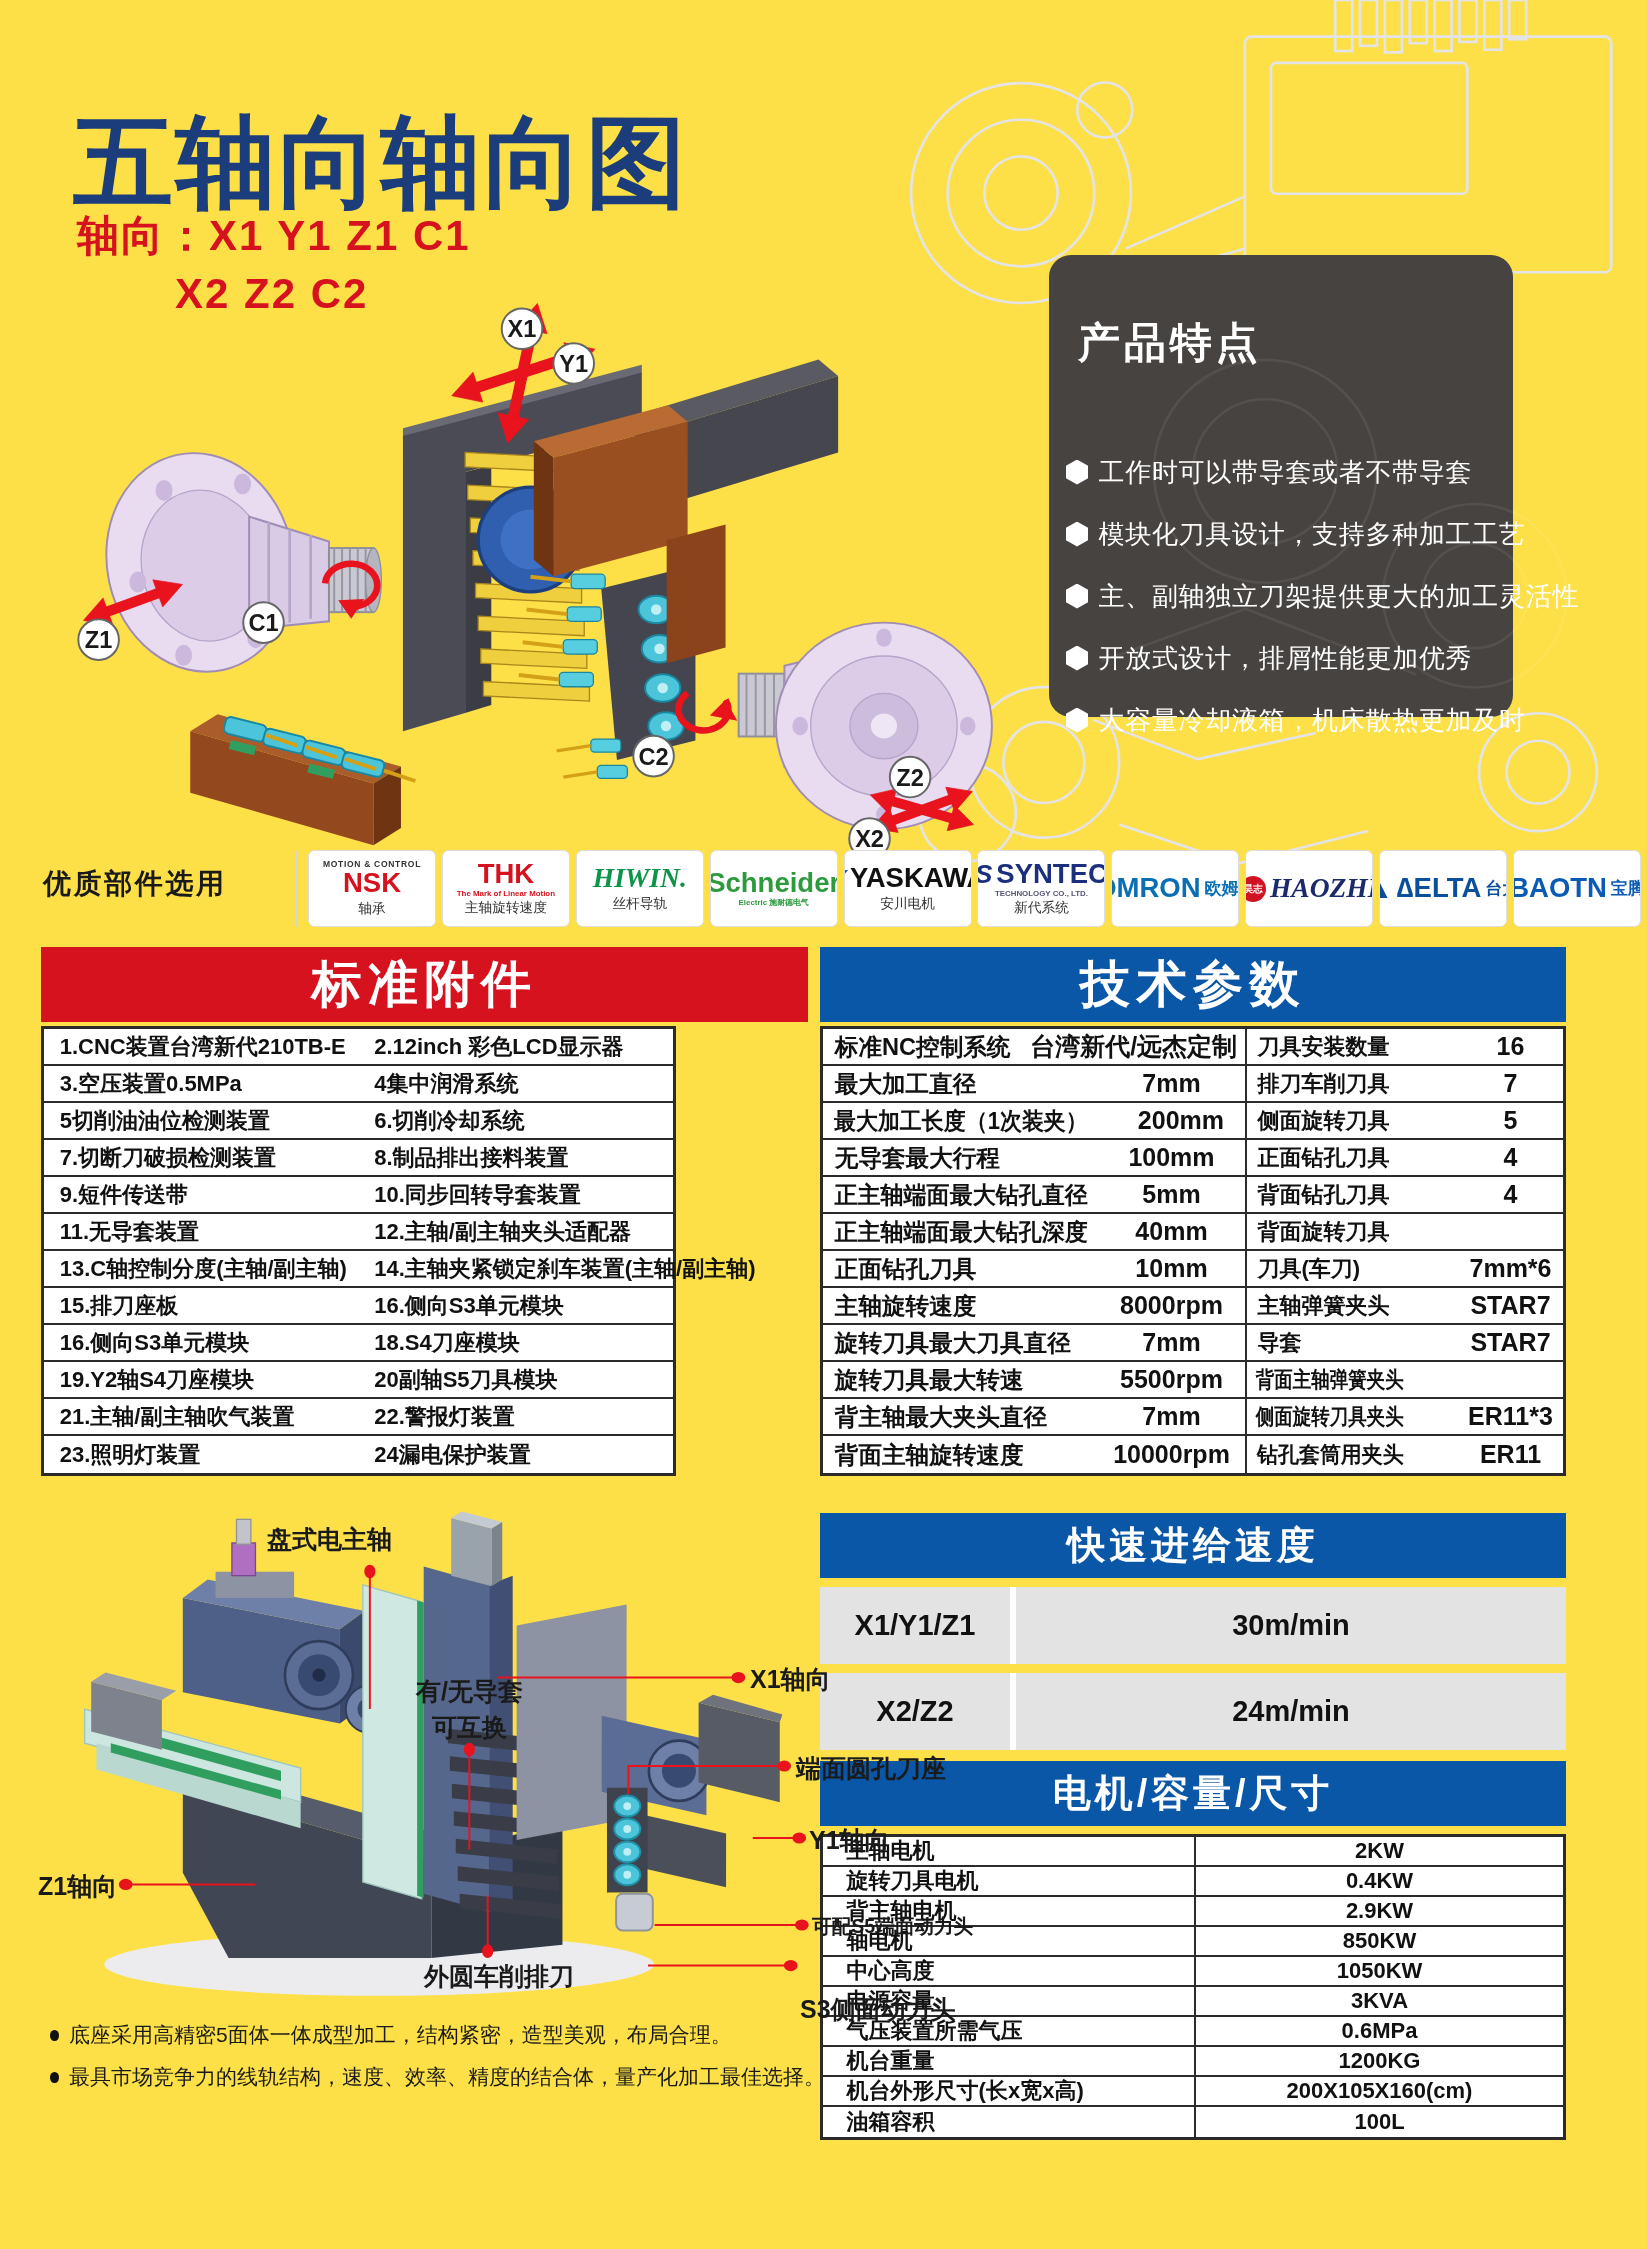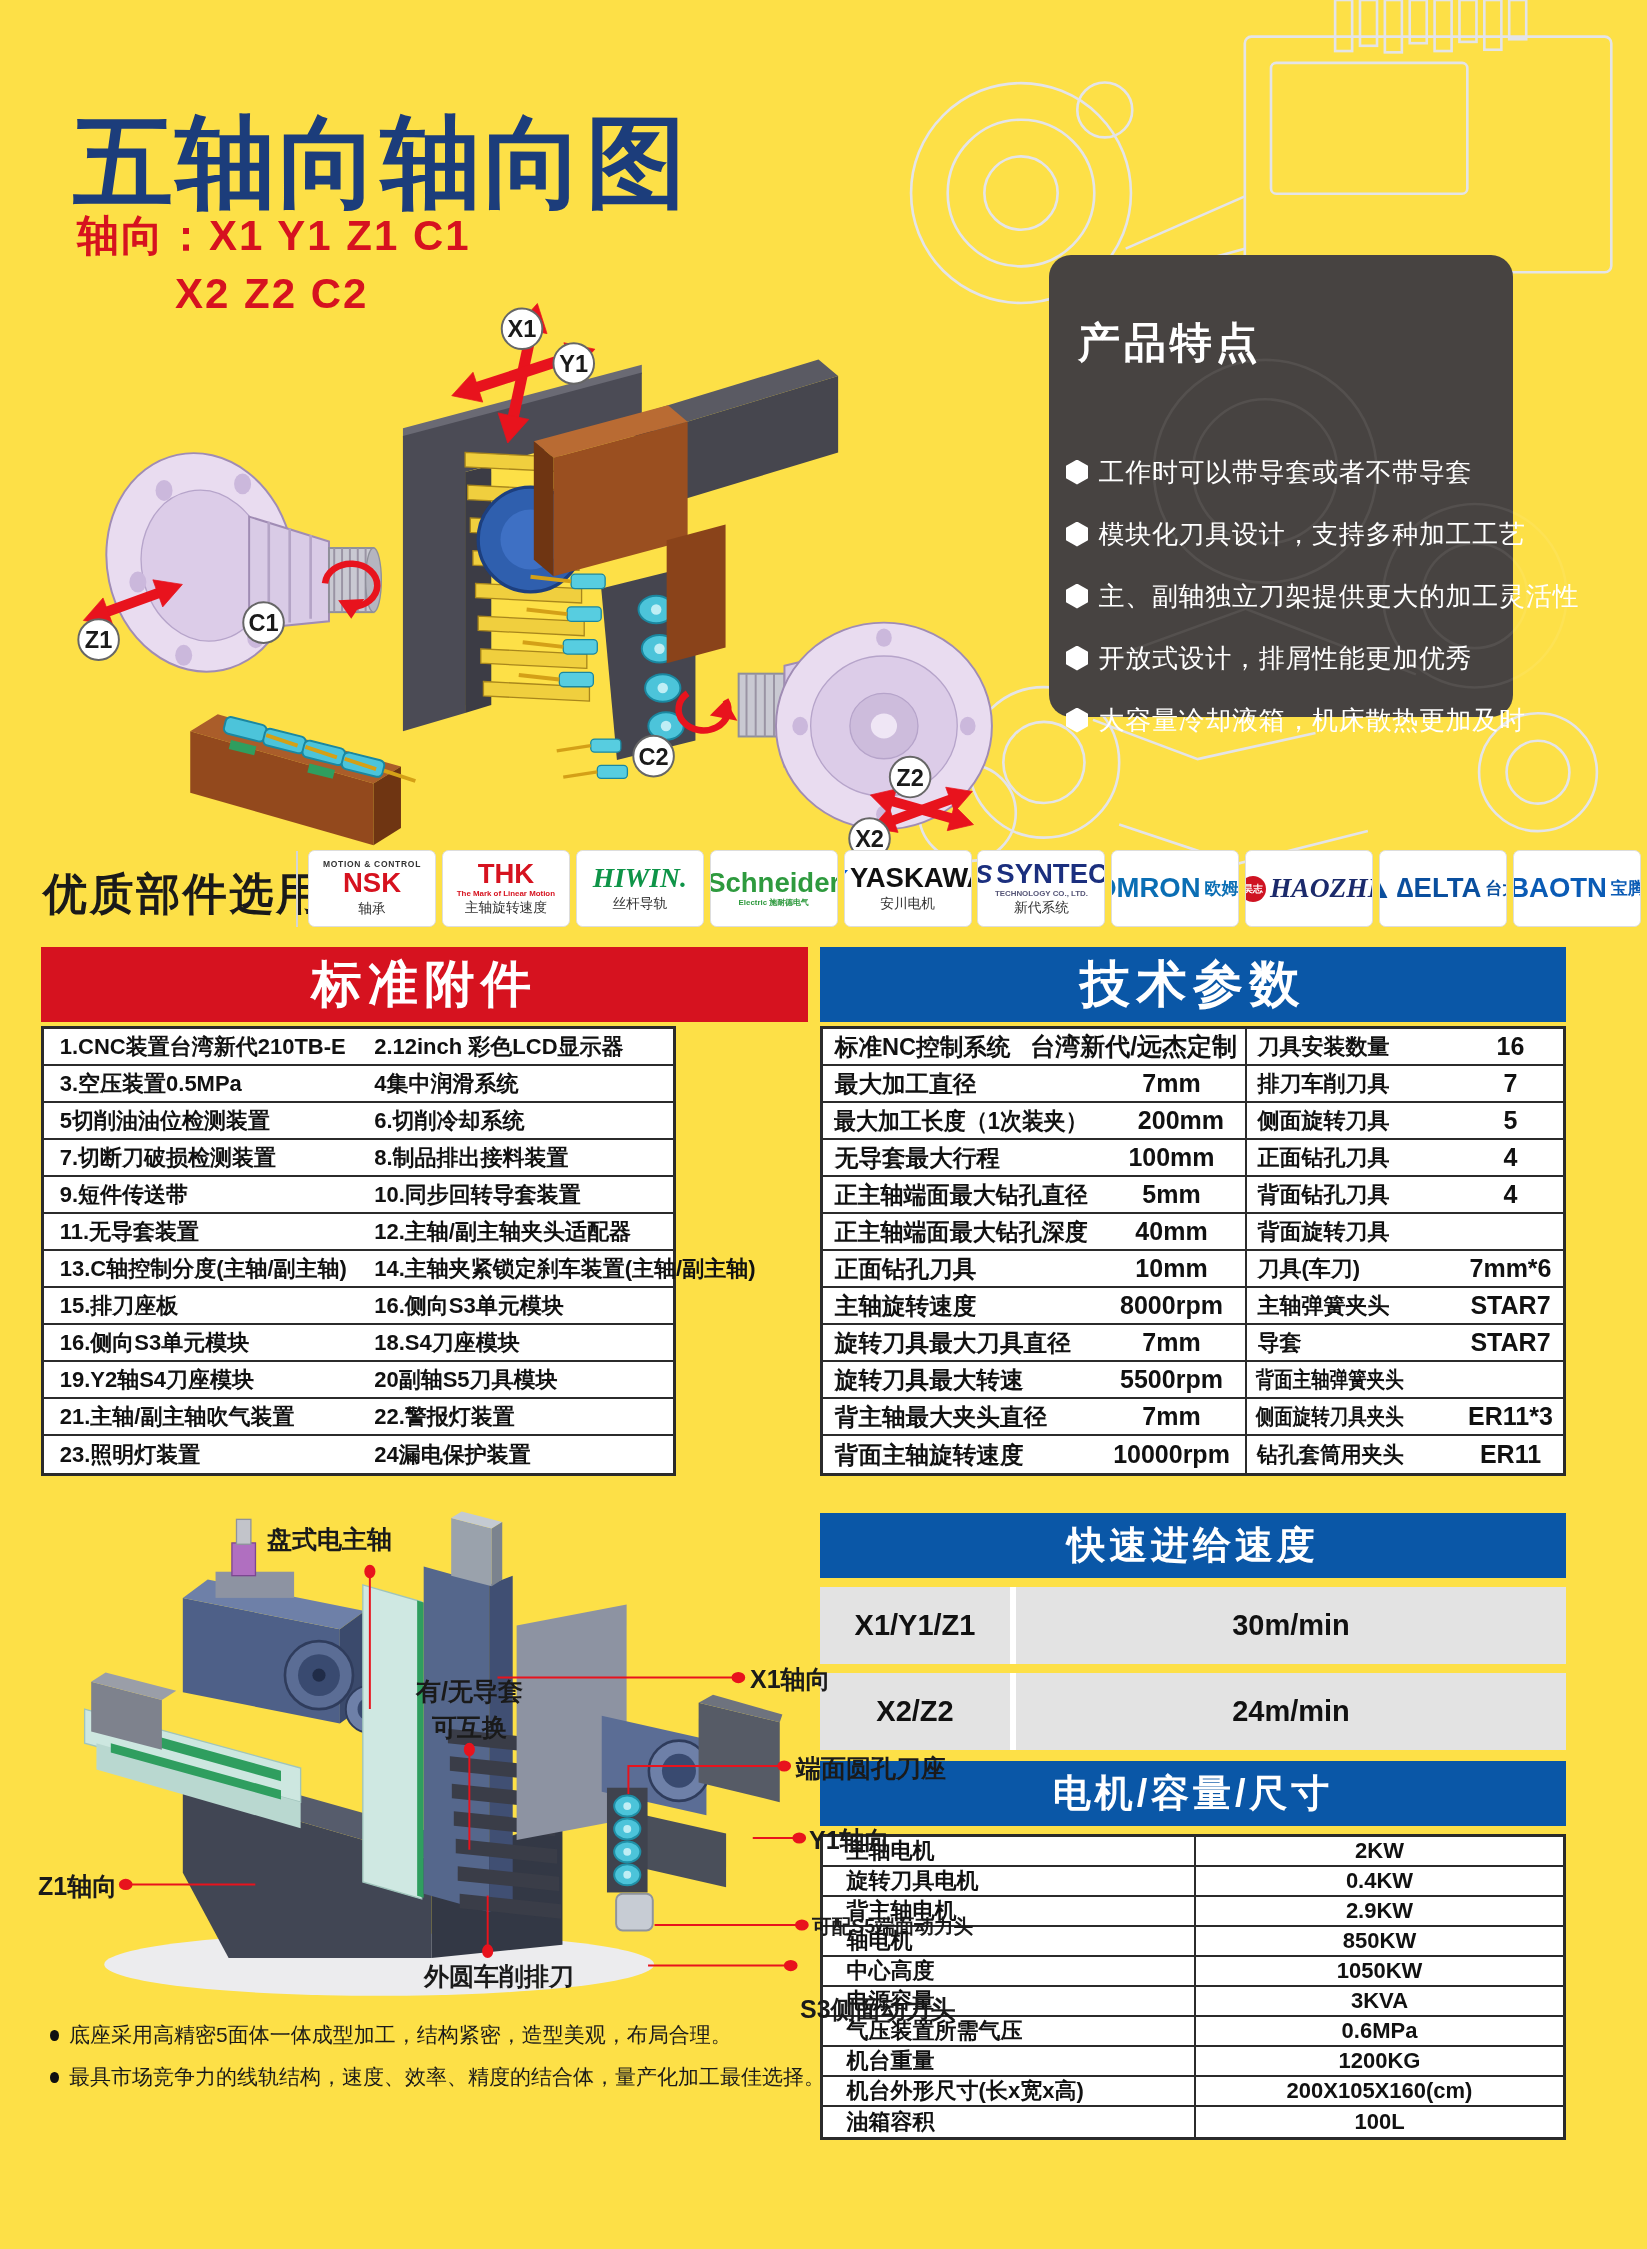--- a/index.html
+++ b/index.html
@@ -29,21 +29,21 @@
   .features{left:1049px;top:255px;width:464px;height:462px;background:var(--panel);border-radius:22px;z-index:2;}
   .features-deco{left:0;top:0;width:568px;height:462px;border-radius:22px;overflow:hidden;}
   .features-title{left:29px;top:60px;font-size:42px;font-weight:700;color:#fff;letter-spacing:3.9px;}
   .feat-list{left:17px;top:186px;width:537px;}
   .feat-item{display:flex;align-items:center;height:62px;}
   .hex{width:22px;height:25px;background:#fff;margin:0 10.5px 0 0;flex:none;
        clip-path:polygon(50% 0,100% 25%,100% 75%,50% 100%,0 75%,0 25%);}
   .feat-text{color:#fff;font-size:26px;font-weight:500;letter-spacing:0.7px;white-space:nowrap;}
 
   
-  .brand-label{left:43px;top:865px;font-size:44px;font-weight:700;color:#1a1a1a;letter-spacing:2.6px;z-index:2;}
+  .brand-label{left:43px;top:865px;font-size:28px;font-weight:700;color:#1a1a1a;letter-spacing:2.6px;z-index:2;}
   .brand-divider{left:296px;top:851px;width:2px;height:76px;background:#d5d5d5;z-index:2;}
   .logo-strip{left:308px;top:850px;width:1335px;height:77px;display:flex;gap:5.9px;z-index:2;}
   .logo-card{flex:none;width:128px;height:77px;background:#fff;border:1.3px solid #ddd;border-radius:6.5px;
              display:flex;flex-direction:column;align-items:center;justify-content:center;overflow:hidden;}
   .logo-top{font-size:8.5px;color:#333;font-weight:700;letter-spacing:0.7px;}
   .logo-row{display:flex;align-items:center;gap:3.9px;}
   .logo-icon{font-weight:700;font-style:italic;font-size:26px;line-height:1;}
   .logo-icon.round{font-style:normal;font-size:9.8px;width:26px;height:26px;border-radius:50%;
                    display:flex;align-items:center;justify-content:center;color:#fff!important;}
   .logo-main{font-weight:700;font-size:27.5px;line-height:1.05;white-space:nowrap;}

